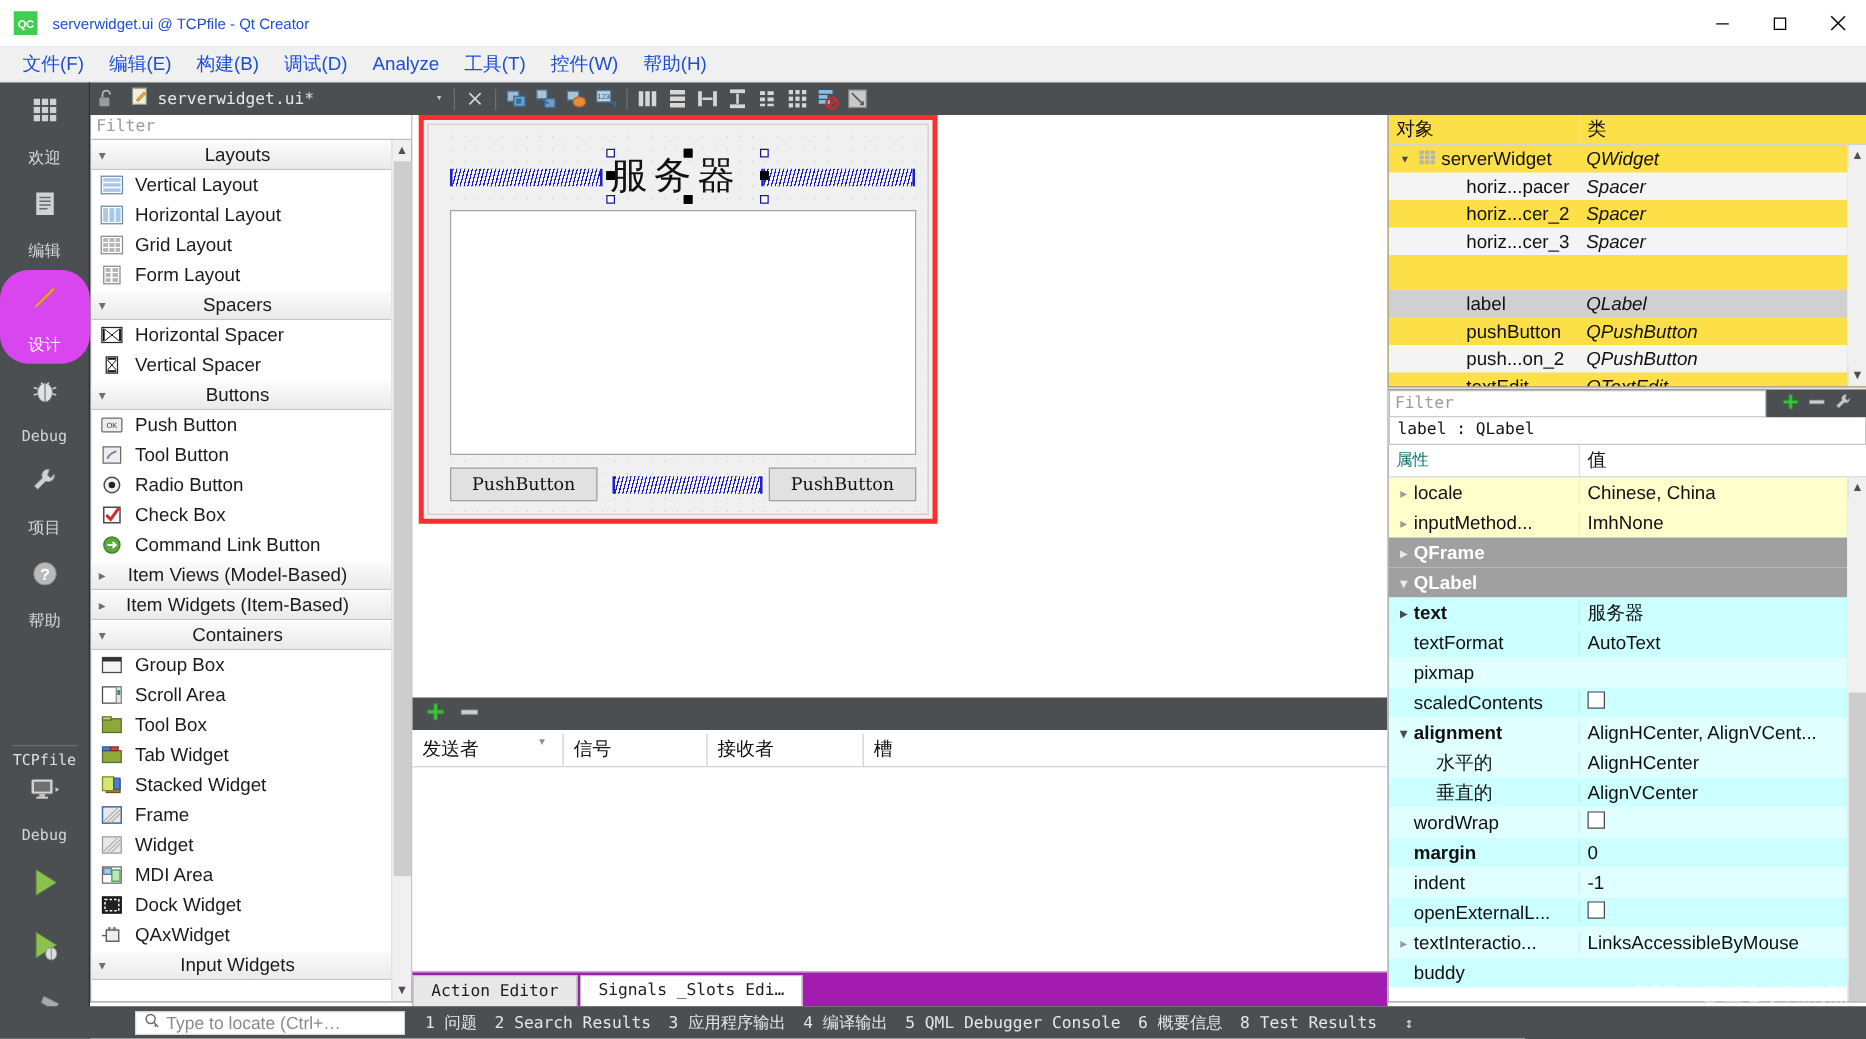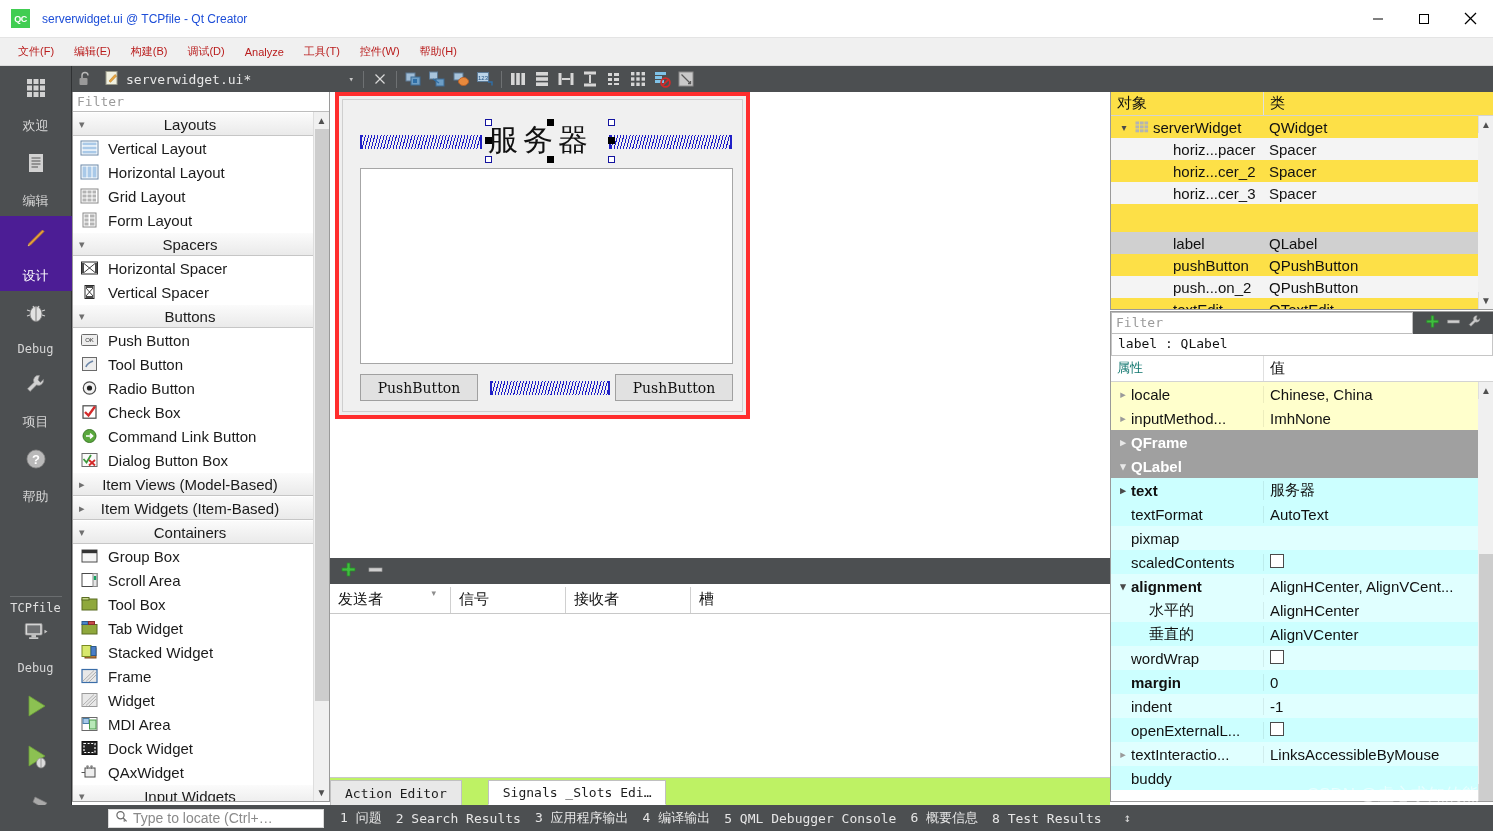--- a/index.html
+++ b/index.html
@@ -30,33 +30,33 @@
     width: 46px; height: 38px; display: flex; align-items: center; justify-content: center;
     color: #000; font-size: 15px;
   }
 
   
   .menubar {
     position: absolute; left: 0; top: 38px; width: 1493px; height: 28px;
     background: #f0f0f0; border-bottom: 1px solid #dcdcdc;
     display: flex; align-items: center; padding-left: 8px;
   }
-  .menu-item { padding: 3px 10px; font-size: 11px; color: #b91c1c; white-space: nowrap; }
+  .menu-item { padding: 3px 10px; font-size: 15px; color: #1d4ed8; white-space: nowrap; }
 
   
   .modebar {
     position: absolute; left: 0; top: 66px; width: 72px; height: 765px;
     background: #4c4f51; border-right: 1px solid #2f3133;
     display: flex; flex-direction: column; align-items: center;
   }
   .mode {
     width: 72px; padding: 9px 0 6px 0; display: flex; flex-direction: column;
     align-items: center; color: #d6d6d6; font-size: 12px; gap: 16px;
   }
-  .mode.active { background: #4c1d95; color: #ffffff; }
+  .mode.active { background: #d946ef; color: #ffffff; border-radius: 23px; }
   .mode .mlabel { font-family: "DejaVu Sans Mono", monospace; font-size: 12px; }
   .mode .mlabel.cn { font-family: "Liberation Sans", sans-serif; font-size: 13px; }
   .mode-ico { width: 26px; height: 26px; display: flex; align-items: center; justify-content: center; }
   .modebar .spacer-fill { flex: 1 1 auto; }
   .kit-sep { width: 52px; height: 1px; background: #6a6d6f; margin: 6px 0 4px 0; }
   .kit-name { color: #e0e0e0; font-size: 12px; font-family: "DejaVu Sans Mono", monospace; }
   .run-btn { width: 72px; padding: 10px 0; display: flex; align-items: center; justify-content: center; }
 
   
   .edit-toolbar {
@@ -161,45 +161,45 @@
     font-size: 15px; color: #111; padding: 0 0 4px 8px; position: relative; height: 26px;
     display: flex; align-items: flex-end;
   }
   .ss-col + .ss-col { border-left: 1px solid #d0d0d0; }
   .ss-body { flex: 1 1 auto; background: #ffffff; }
   .sort-caret { position: absolute; right: 14px; top: 1px; color: #8d8d8d; font-size: 9px; }
 
   
   .tabstrip {
     position: absolute; left: 330px; top: 777px; width: 780px; height: 28px;
-    background: #bef264; border-top: 1px solid #c9c9c9;
+    background: #a21caf; border-top: 1px solid #c9c9c9;
     display: flex; align-items: flex-end;
   }
   .tab {
     height: 25px; padding: 0 14px; display: flex; align-items: center;
     font-family: "DejaVu Sans Mono", monospace; font-size: 13px; color: #1d1d1d;
     background: #e8e8e8; border: 1px solid #c0c0c0; border-bottom: none; margin-right: 2px;
   }
-  .tab.active { background: #ffffff; border-bottom: 1px solid #ffffff; margin-left: 24px; }
+  .tab.active { background: #ffffff; border-bottom: 1px solid #ffffff; }
 
   
   .obj-dock {
     position: absolute; left: 1110px; top: 92px; width: 383px; height: 218px;
     background: #fde047; border: 1px solid #9a9a9a; border-top: none; border-right: none;
     display: flex; flex-direction: column;
   }
   .oi-head { height: 24px; display: flex; border-bottom: 1px solid #d3d3d3; flex: none; }
   .oi-head .c1 { width: 152px; padding: 2px 0 0 6px; font-size: 15px; color: #111; }
   .oi-head .c2 { flex: 1; padding: 2px 0 0 6px; font-size: 15px; color: #111; border-left: 1px solid #e0e0e0; }
   .oi-rows { flex: 1 1 auto; overflow: hidden; }
   .oi-row { height: 22px; display: flex; align-items: center; font-size: 15px; color: #111; }
   .oi-row.alt { background: #f4f4f4; }
   .oi-row.sel { background: #d0d0d0; margin-top: 28px; }
   .oi-c1 { width: 152px; display: flex; align-items: center; gap: 4px; padding-left: 6px; }
-  .oi-c2 { flex: 1; padding-left: 6px; }
+  .oi-c2 { flex: 1; padding-left: 6px; font-style: italic; }
   .oi-indent { display: inline-block; width: 52px; flex: none; }
 
   .prop-dock {
     position: absolute; left: 1110px; top: 311px; width: 383px; height: 491px;
     background: #ffffff; border: 1px solid #9a9a9a; border-right: none;
     display: flex; flex-direction: column;
   }
   .pe-filterbar { height: 22px; display: flex; align-items: stretch; background: #ffffff; flex: none; }
   .pe-filter {
     flex: 1 1 auto; font-family: "DejaVu Sans Mono", monospace; font-size: 13px;
@@ -675,33 +675,20 @@
           <span>Check Box</span>
         </div>
         <div class="wb-row">
           <span class="wb-ico">
             <svg width="19" height="16" viewBox="0 0 19 16">
                 <circle cx="9.5" cy="8" r="6.5" fill="#59a83c" stroke="#3c7a28"></circle>
             <path d="M6 8 H12 M10 5.6 L12.6 8 L10 10.4" stroke="#fff" stroke-width="1.6" fill="none"></path>
               </svg>
           </span>
           <span>Command Link Button</span>
-        </div>
-        <div class="wb-row">
-          <span class="wb-ico">
-            <svg width="19" height="16" viewBox="0 0 19 16">
-                <rect x="2" y="1.5" width="15" height="13" fill="#fafafa" stroke="#6a6a6a"></rect>
-            <path d="M3.5 7 L6.5 10.5 L11 3" stroke="#3c9a3c" stroke-width="1.8" fill="none"></path>
-            <g stroke="#d42a2a" stroke-width="1.8">
-                  <line x1="9" y1="8" x2="15" y2="13.5"></line>
-                  <line x1="15" y1="8" x2="9" y2="13.5"></line>
-                </g>
-              </svg>
-          </span>
-          <span>Dialog Button Box</span>
         </div>
 
         <div class="wb-header">
           <span class="chev">▸</span>
           <span class="htxt">Item Views (Model-Based)</span>
         </div>
         <div class="wb-header">
           <span class="chev">▸</span>
           <span class="htxt">Item Widgets (Item-Based)</span>
         </div>

